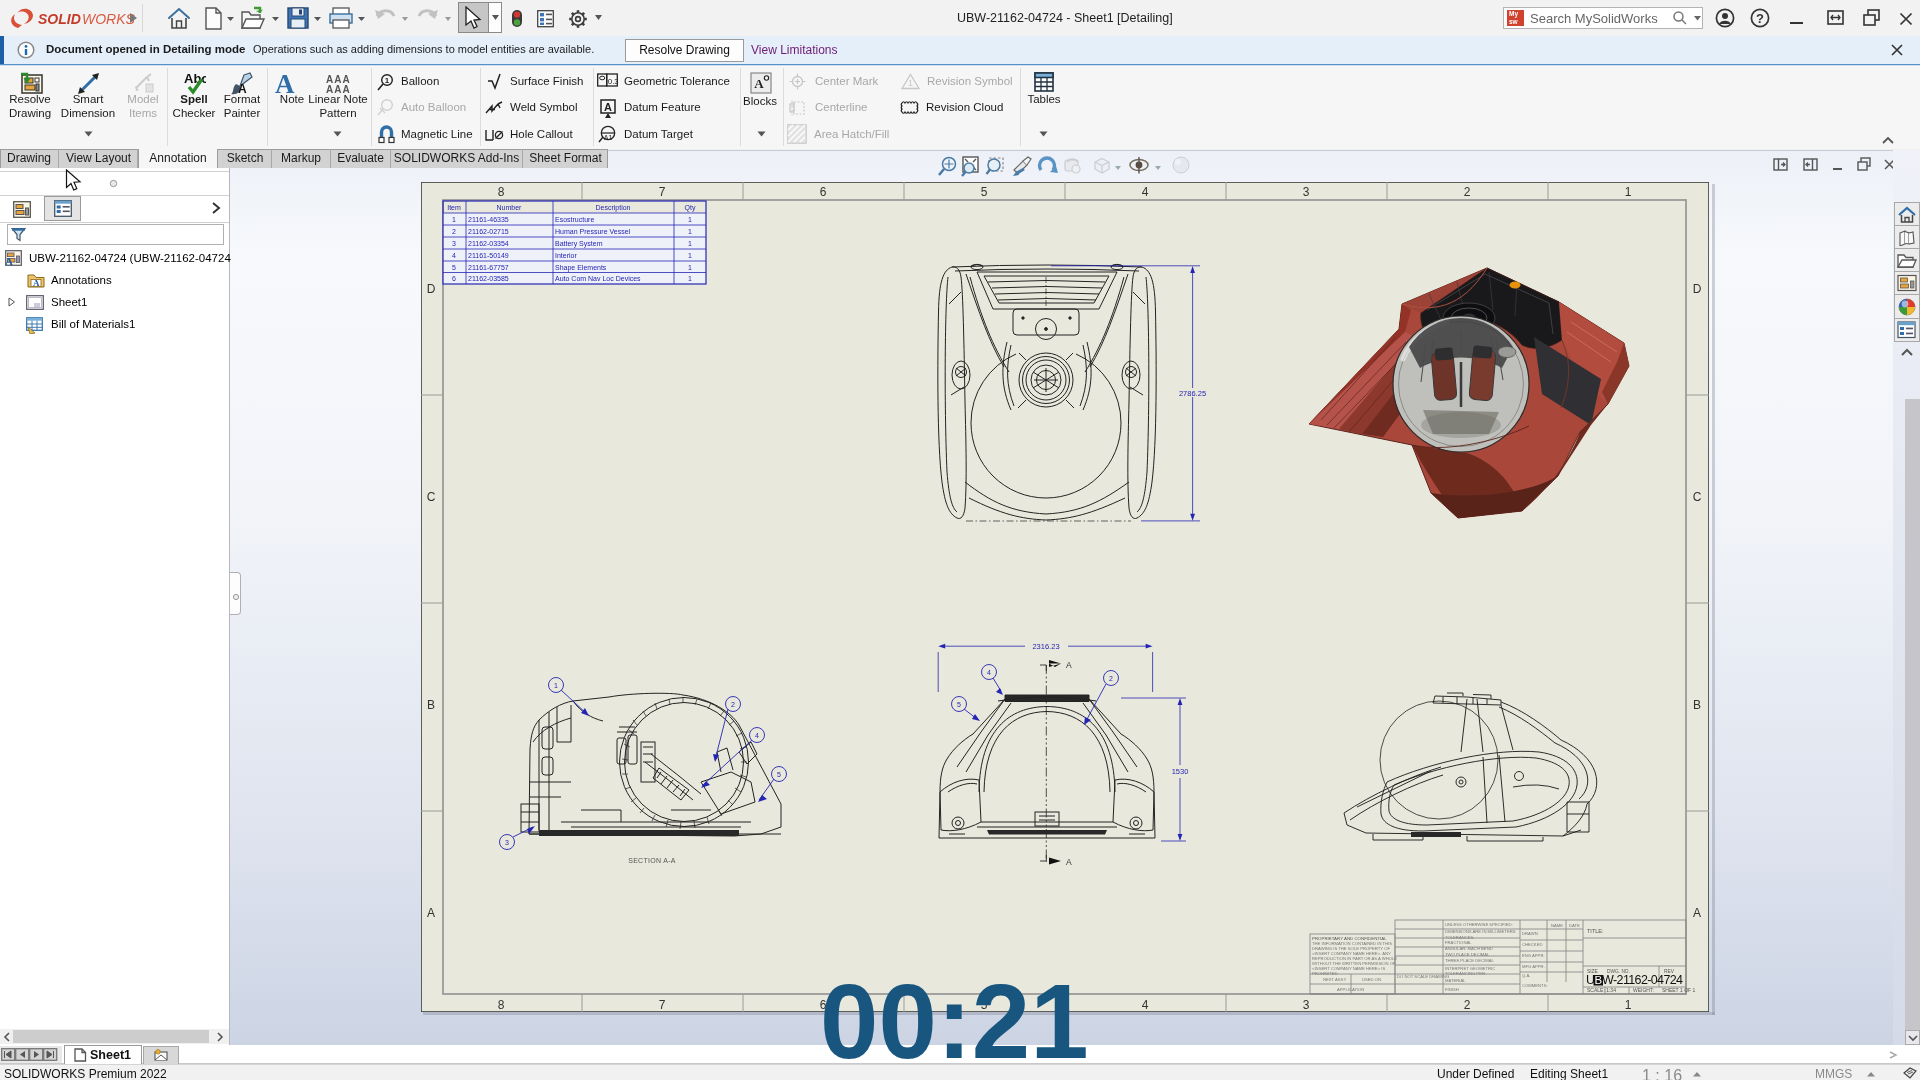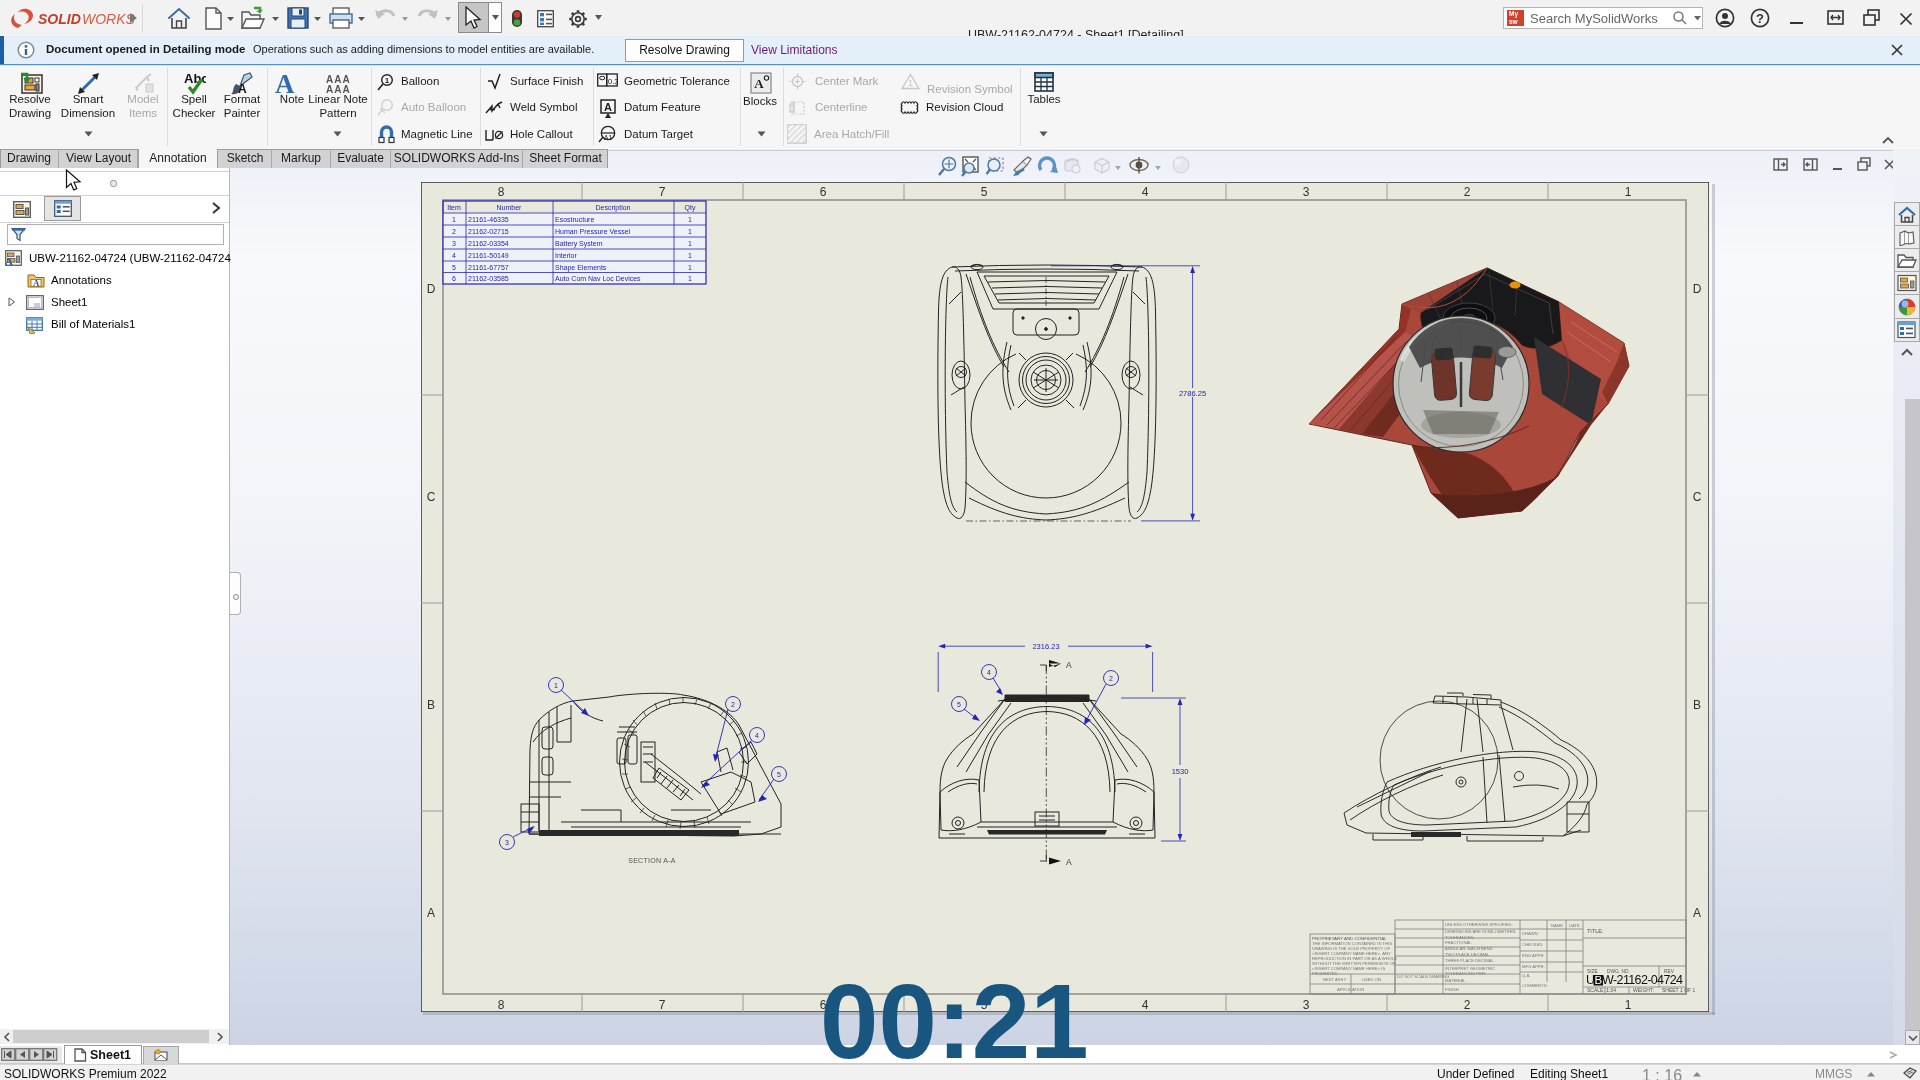--- a/index.html
+++ b/index.html
@@ -104,21 +104,21 @@
       <circle cx="10" cy="10" r="2.4"></circle>
       <g stroke-width="2.6">
         <path d="M10 1.2 L10 3.4 M10 16.6 L10 18.8 M1.2 10 L3.4 10 M16.6 10 L18.8 10 M3.8 3.8 L5.3 5.3 M14.7 14.7 L16.2 16.2 M16.2 3.8 L14.7 5.3 M5.3 14.7 L3.8 16.2"></path>
       </g>
     </g>
   </svg>
   <svg class="abs" style="left:594px;top:14px" width="10" height="8">
       <path d="M1 1 L8 1 L4.5 6 Z" fill="#555"></path>
     </svg>
 
-  <div class="txt" style="left:957px;top:28px;font-size:12.5px;color:#222;margin-left:11px;">UBW-21162-04724 - Sheet1 [Detailing]</div>
+  <div class="txt" style="left:957px;top:11px;font-size:12.5px;color:#222;">UBW-21162-04724 - Sheet1 [Detailing]</div>
 
   <div class="abs" style="left:1503px;top:7px;width:200px;height:22px;background:#fff;border:1px solid #b4b4b4;"></div>
   <div class="abs" style="left:1507px;top:10px;width:17px;height:16px;background:#d0412e;"></div>
   <div class="txt" style="left:1509px;top:10px;font-size:6.5px;color:#fff;font-weight:bold;line-height:8px;">My<br>sw</div>
   <div class="txt" style="left:1530px;top:11px;font-size:13px;color:#666;">Search MySolidWorks</div>
   <svg class="abs" style="left:1672px;top:10px" width="16" height="16">
       <circle cx="6.5" cy="6.5" r="4.5" fill="none" stroke="#777" stroke-width="1.5"></circle>
       <path d="M10 10 L14 14" stroke="#777" stroke-width="1.5"></path>
     </svg>
   <svg class="abs" style="left:1693px;top:15px" width="9" height="7">
@@ -205,21 +205,21 @@
     <path d="M2 14 L6 18 L3 19 Z" fill="#999"></path>
     <rect x="13" y="12" width="7" height="8" fill="#ccc" stroke="#999"></rect>
   </svg>
   <div class="txt" style="left:113px;top:27px;width:60px;text-align:center;color:#a8a8a8;">Model</div>
   <div class="txt" style="left:113px;top:41px;width:60px;text-align:center;color:#a8a8a8;">Items</div>
 
   <svg class="abs" style="left:184px;top:5px" width="22" height="25" viewBox="0 0 22 25">
     <text x="0" y="12" font-size="13" font-weight="bold" fill="#111" font-family="Liberation Sans">Abc</text>
     <path d="M5 16 L9 21 L18 8" fill="none" stroke="#2c8c2c" stroke-width="3.4"></path>
   </svg>
-  <div class="txt" style="left:164px;top:27px;width:60px;text-align:center;">Spell</div>
+  <div class="txt" style="left:164px;top:27px;width:60px;text-align:center;font-weight:bold;">Spell</div>
   <div class="txt" style="left:164px;top:41px;width:60px;text-align:center;">Checker</div>
 
   <svg class="abs" style="left:230px;top:5px" width="24" height="25" viewBox="0 0 24 25">
     <path d="M14 4 L20 2 L22 6 L10 15 Z" fill="#b8d4ea" stroke="#456" stroke-width="1.2"></path>
     <path d="M10 15 L6 13 C2 17 4 22 1 23 C7 24 11 21 10 15 Z" fill="#456"></path>
     <text x="8" y="22" font-size="12" font-weight="bold" fill="#111" font-family="Liberation Sans">A</text>
   </svg>
   <div class="txt" style="left:211px;top:27px;width:62px;text-align:center;">Format</div>
   <div class="txt" style="left:211px;top:41px;width:62px;text-align:center;">Painter</div>
 
@@ -316,21 +316,21 @@
   <svg class="abs" style="left:787px;top:58px" width="20" height="20" opacity="0.6">
     <rect x="0.7" y="0.7" width="18.6" height="18.6" fill="#d8d8d8" stroke="#aaa"></rect>
     <path d="M1 6 L6 1 M1 12 L12 1 M1 18 L18 1 M7 18 L18 7 M13 18 L18 13" stroke="#fff" stroke-width="1.6"></path>
   </svg>
   <div class="txt" style="left:814px;top:62px;color:#a8a8a8;">Area Hatch/Fill</div>
 
   <svg class="abs" style="left:901px;top:7px" width="19" height="17" opacity="0.5">
     <path d="M9.5 1.5 L18 15.5 L1 15.5 Z" fill="none" stroke="#999" stroke-width="1.3"></path>
     <text x="9.5" y="13" font-size="9" fill="#999" text-anchor="middle">1</text>
   </svg>
-  <div class="txt" style="left:927px;top:17px;color:#a8a8a8;">Revision Symbol</div>
+  <div class="txt" style="left:927px;top:9px;color:#a8a8a8;">Revision Symbol</div>
   <svg class="abs" style="left:900px;top:34px" width="19" height="15">
     <path d="M2 3 Q3.5 0.5 5 3 Q6.5 0.5 8 3 Q9.5 0.5 11 3 Q12.5 0.5 14 3 Q15.5 0.5 17 3 Q18.5 4.5 17 6 Q18.5 7.5 17 9 Q18.5 10.5 17 12 Q15.5 14.5 14 12 Q12.5 14.5 11 12 Q9.5 14.5 8 12 Q6.5 14.5 5 12 Q3.5 14.5 2 12 Q0.5 10.5 2 9 Q0.5 7.5 2 6 Q0.5 4.5 2 3 Z" fill="none" stroke="#222" stroke-width="1.2"></path>
   </svg>
   <div class="txt" style="left:926px;top:35px;">Revision Cloud</div>
 
   <svg class="abs" style="left:1034px;top:6px" width="20" height="20">
     <rect x="1" y="1" width="18" height="18" fill="#fff" stroke="#234" stroke-width="1.6"></rect>
     <rect x="1" y="1" width="18" height="4.5" fill="#7ab0d8" stroke="#234" stroke-width="1.6"></rect>
     <path d="M1 10 L19 10 M1 14.5 L19 14.5 M7 5.5 L7 19 M13 5.5 L13 19" stroke="#234" stroke-width="1.3"></path>
   </svg>

